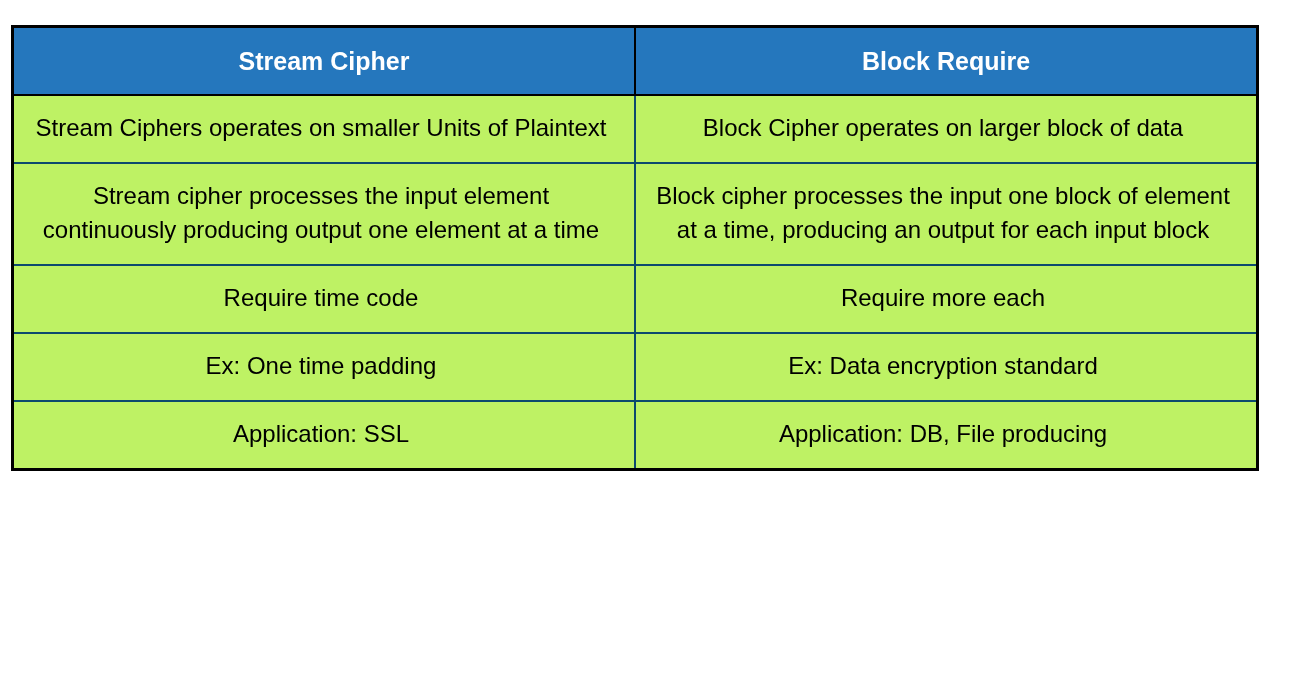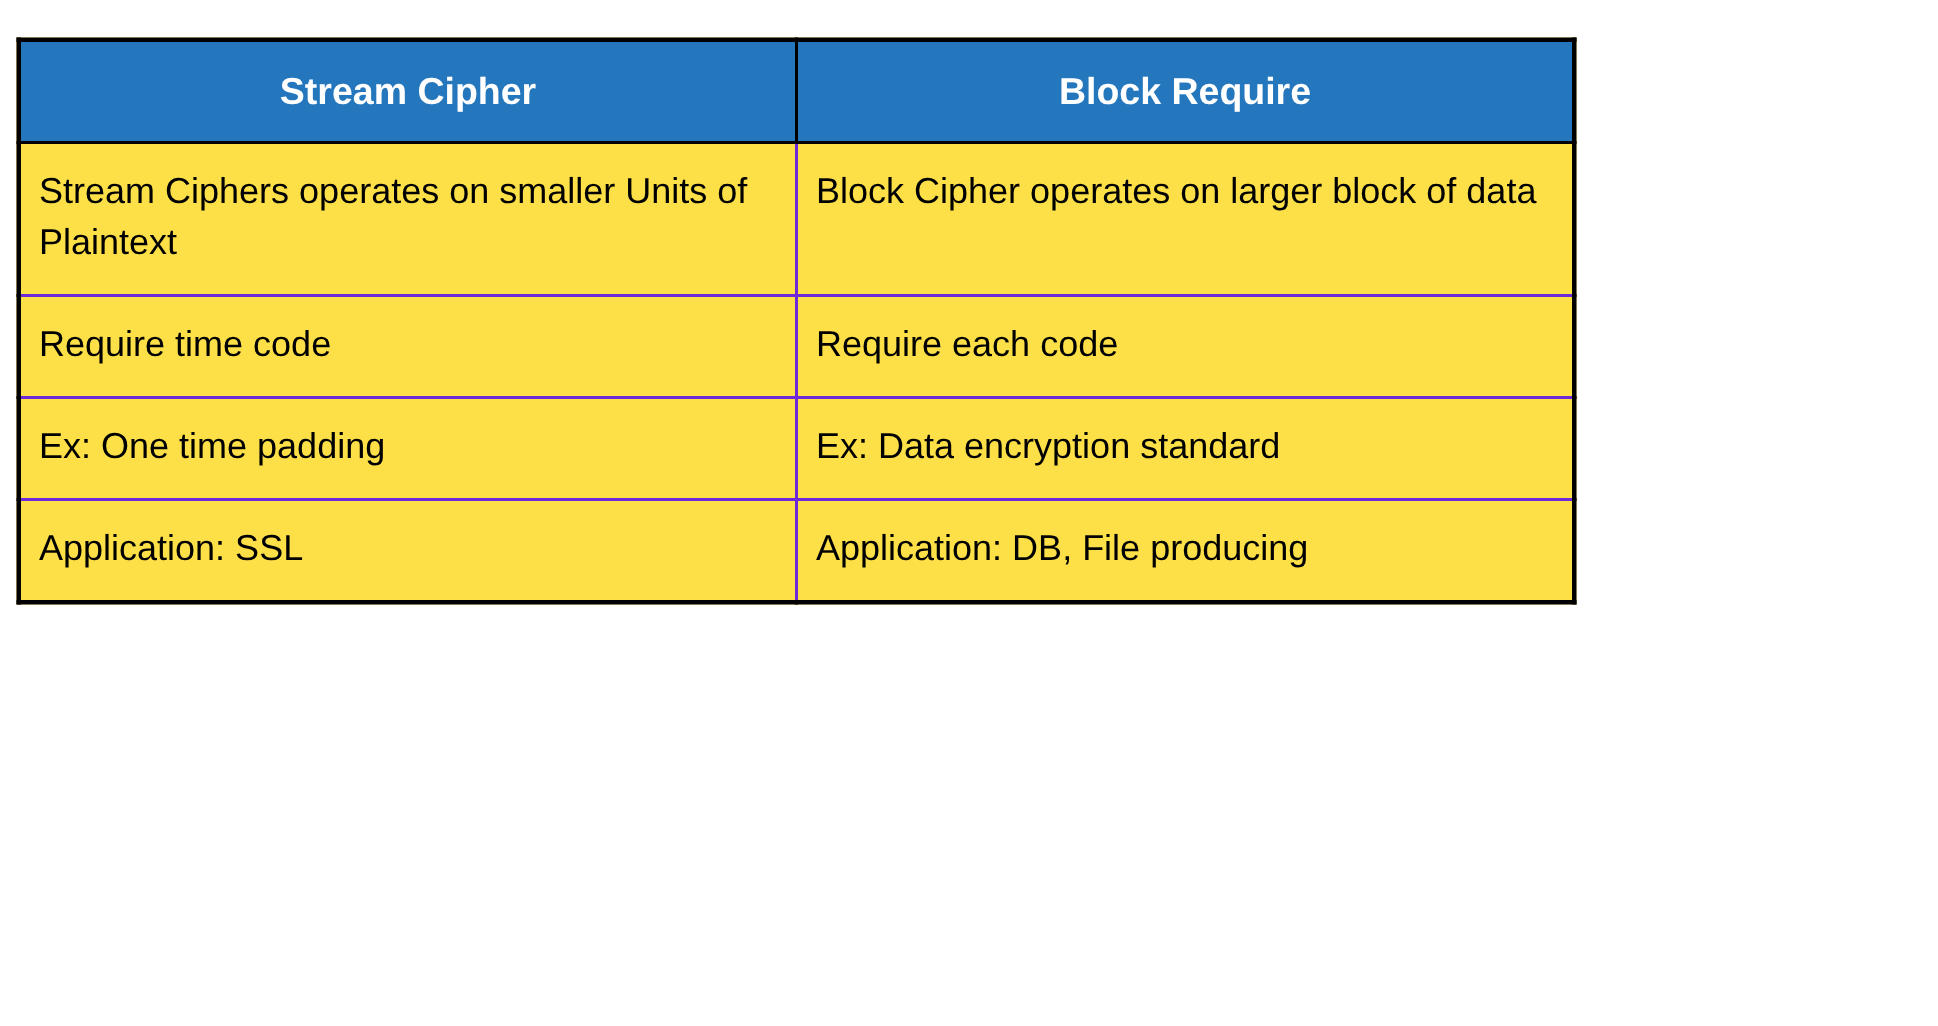--- a/index.html
+++ b/index.html
@@ -11,44 +11,44 @@
     width: 1292px;
     height: 684px;
     font-family: "Liberation Sans", "DejaVu Sans", sans-serif;
     color: #000000;
   }
   .table-wrap {
     padding: 25px 0 0 11px;
   }
   table.cipher-table {
     border-collapse: collapse;
-    width: 1040px;
+    width: 1248px;
     table-layout: fixed;
-    background: #fde047;
+    background: #bef264;
     border: 3px solid #000000;
   }
   table.cipher-table col { width: 50%; }
   table.cipher-table th {
     background: #2577BD;
     color: #ffffff;
     font-size: 25px;
     font-weight: 700;
     line-height: 34px;
     text-align: center;
     padding: 16px 10px;
     border: 2px solid #000000;
   }
   table.cipher-table td {
     font-size: 24px;
     font-weight: 400;
     line-height: 34px;
-    text-align: left;
+    text-align: center;
     vertical-align: top;
     padding: 15px 18px 17px 12px;
-    border: 2px solid #6d28d9;
+    border: 2px solid #0c4a6e;
     color: #000000;
   }
 </style>
 </head>
 <body>
 
 <div class="table-wrap">
   <table class="cipher-table">
     <colgroup>
       <col>
@@ -59,22 +59,26 @@
         <th>Stream Cipher</th>
         <th>Block Require</th>
       </tr>
     </thead>
     <tbody>
       <tr>
         <td>Stream Ciphers operates on smaller Units of Plaintext</td>
         <td>Block Cipher operates on larger block of data</td>
       </tr>
       <tr>
+        <td>Stream cipher processes the input element continuously producing output one element at a time</td>
+        <td>Block cipher processes the input one block of element at a time, producing an output for each input block</td>
+      </tr>
+      <tr>
         <td>Require time code</td>
-        <td>Require each code</td>
+        <td>Require more each</td>
       </tr>
       <tr>
         <td>Ex: One time padding</td>
         <td>Ex: Data encryption standard</td>
       </tr>
       <tr>
         <td>Application: SSL</td>
         <td>Application: DB, File producing</td>
       </tr>
     </tbody>

